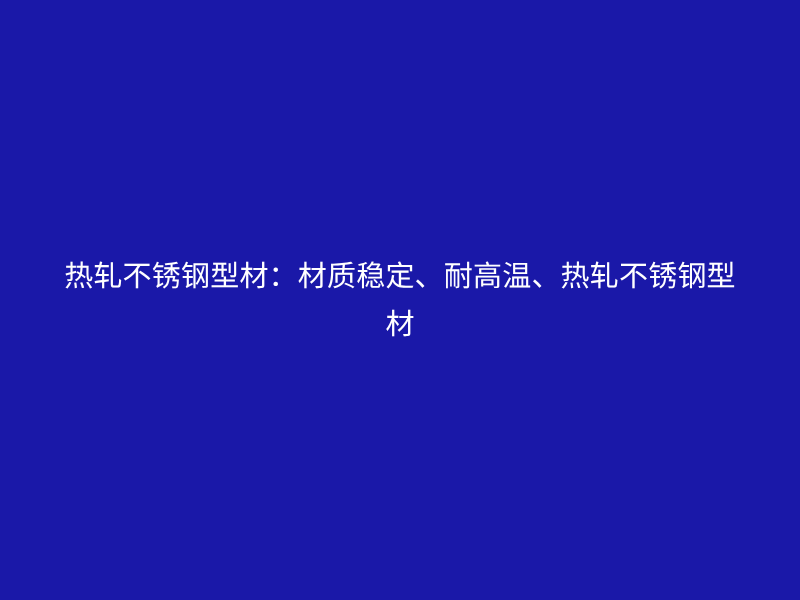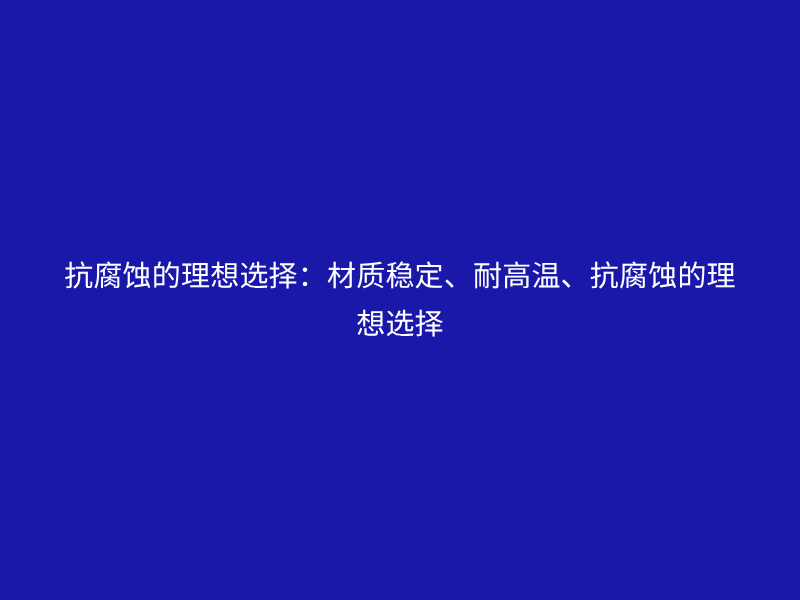--- a/index.html
+++ b/index.html
@@ -50,16 +50,16 @@
     word-break: break-all;
     -webkit-font-smoothing: antialiased;
   }
 </style>
 </head>
 <body>
 
 <div class="title-card">
 
   <div class="headline-wrap">
-    <h1 class="headline">抗腐蚀的理想选择：材质稳定、耐高温、抗腐蚀的理想选择</h1>
+    <h1 class="headline">热轧不锈钢型材：材质稳定、耐高温、热轧不锈钢型材</h1>
   </div>
 
 </div>
 
 </body></html>

